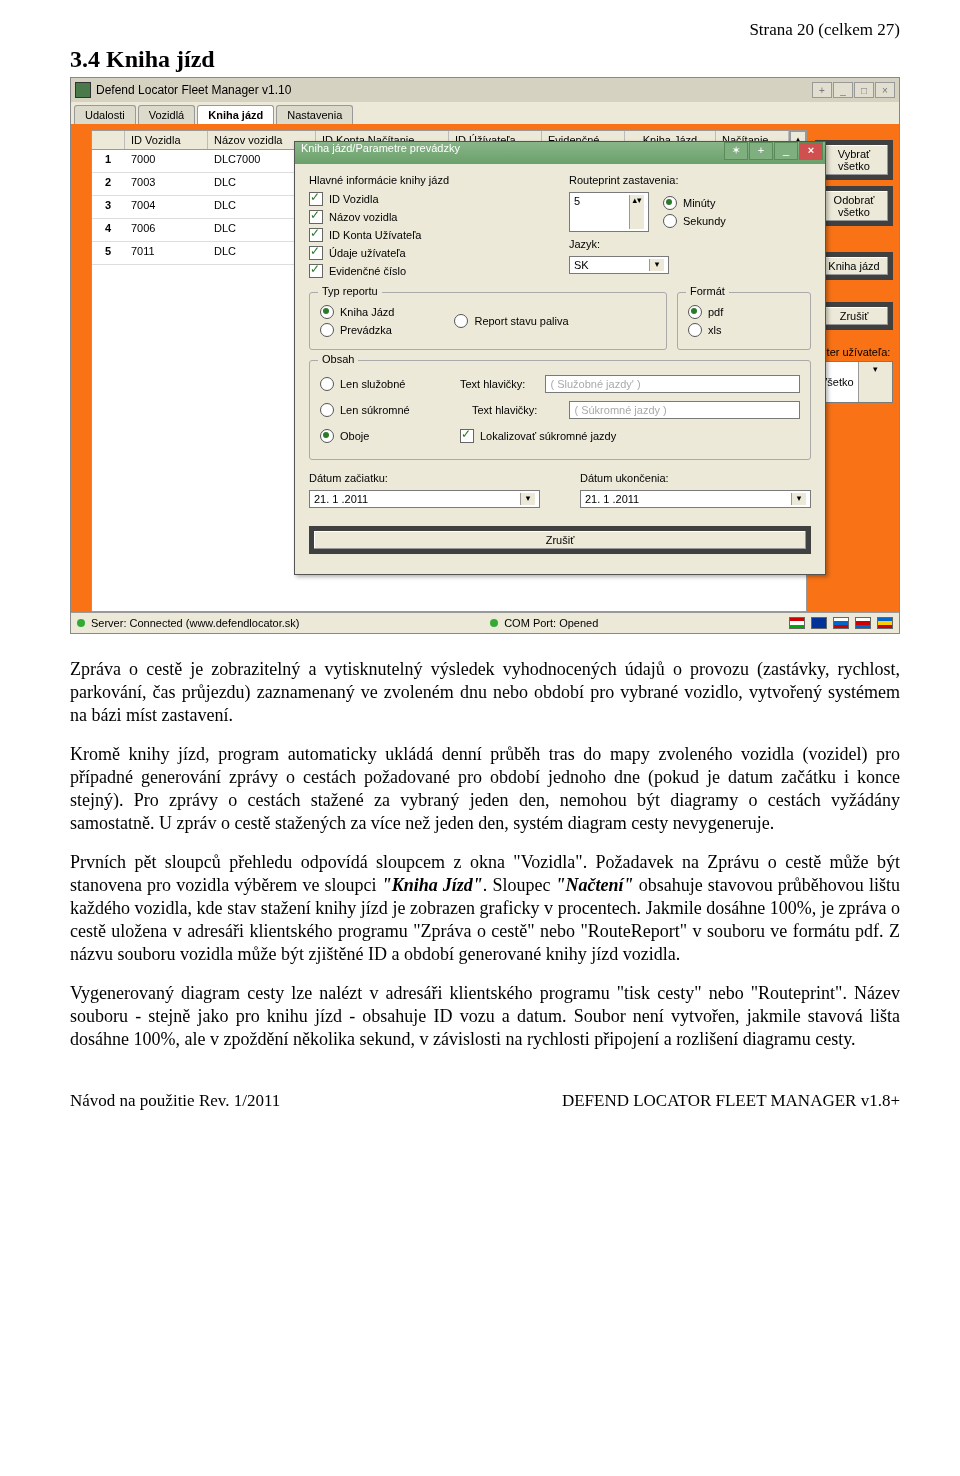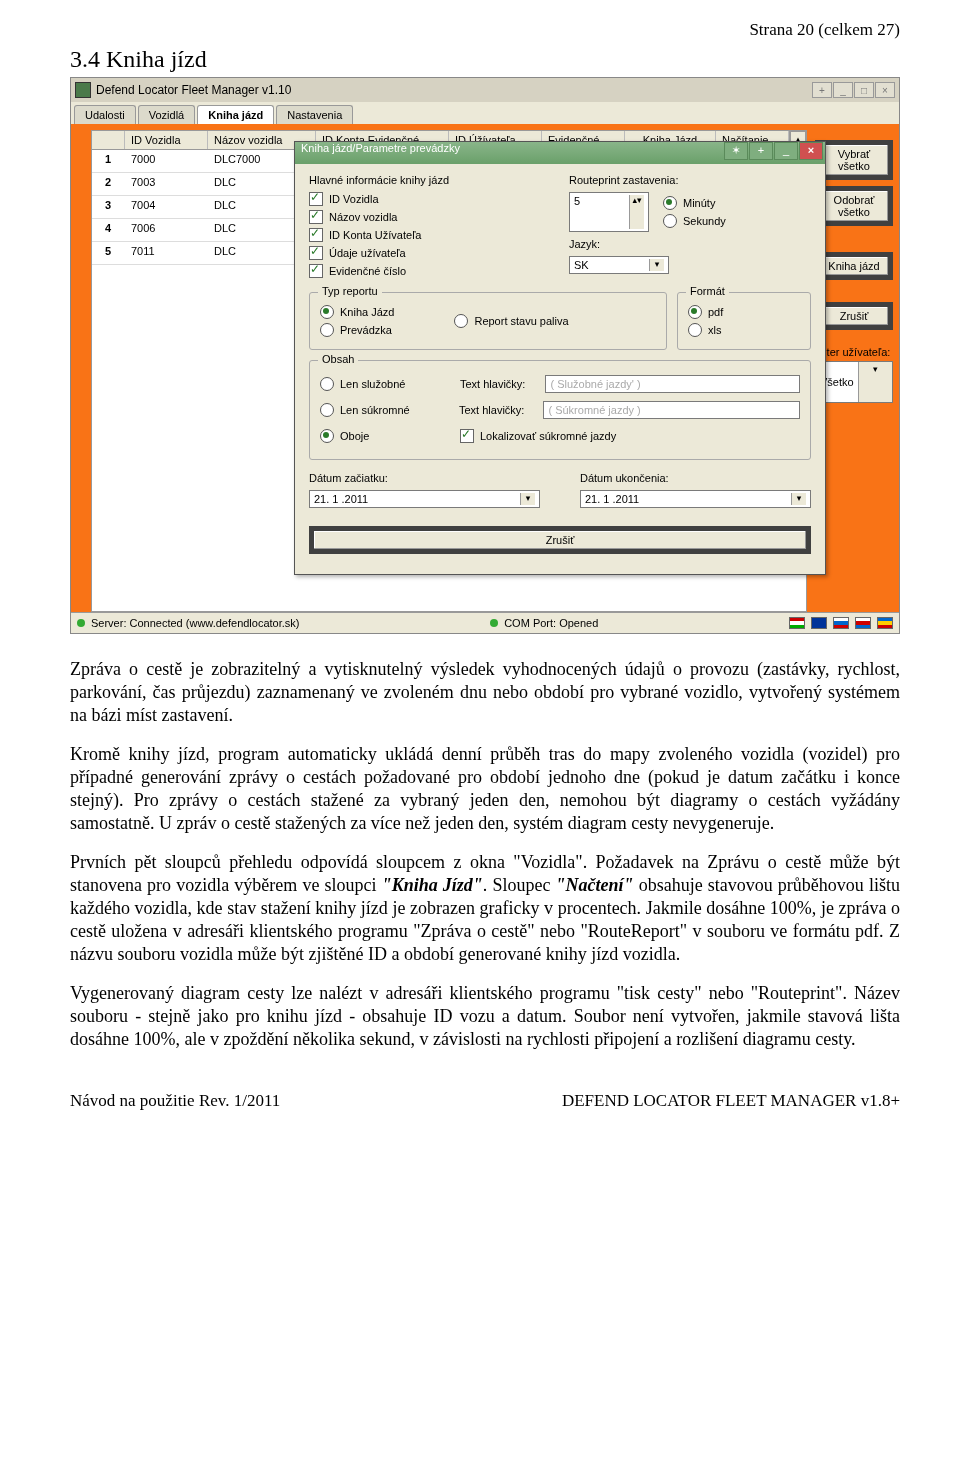--- a/index.html
+++ b/index.html
@@ -1,18 +1,18 @@
 <!DOCTYPE html>
 <html><head>
 <meta charset="utf-8">
 <style>
   body{margin:0;font-family:"Times New Roman",serif;background:#fff;color:#000;width:960px}
   .page{padding:20px 60px 30px 70px}
   .hdr-line{text-align:right;font-size:17px;margin-bottom:6px}
-  .h34{font-size:24px;font-weight:normal;margin-bottom:4px}
+  .h34{font-size:24px;font-weight:bold;margin-bottom:4px}
   .app{border:1px solid #888;font-family:Tahoma,sans-serif;font-size:11px;color:#000;background:#ece9d8}
   .titlebar{height:24px;background:#d6d2c2;display:flex;align-items:center;padding:0 4px;position:relative;font-size:12px}
   .titlebar .ico{width:14px;height:14px;background:#4a7a4a;border:1px solid #333;margin-right:5px}
   .titlebar .caps{margin-left:auto;display:flex;gap:1px}
   .cap{width:18px;height:14px;border:1px solid #999;background:#e2dfd1;display:flex;align-items:center;justify-content:center;font-size:10px;color:#777}
   .ontab{display:flex;gap:2px;padding:3px 3px 0 3px;background:#ece9d8}
   .otab{border:1px solid #999;border-bottom:none;background:#dcdacb;padding:3px 10px;border-radius:3px 3px 0 0;font-size:11px}
   .otab.act{background:#fff;font-weight:bold}
   .main-area{background:#f97316;padding:6px 6px 0 20px;display:flex;gap:8px;position:relative}
   .main-table{flex:1;border:1px solid #999;background:#fff}
@@ -80,21 +80,21 @@
     </div>
 
     <div class="main-area">
       <div class="main-table" style="height:480px;position:relative">
         <div style="display:flex">
           <div style="flex:1">
             <div class="tab-hd">
               <div class="th c0"></div>
               <div class="th c1">ID Vozidla</div>
               <div class="th c2">Názov vozidla</div>
-              <div class="th c3">ID Konta Evidenčné</div>
+              <div class="th c3">ID Konta Načítanie</div>
               <div class="th c4">ID Úžívateľa</div>
               <div class="th c5">Evidenčné</div>
               <div class="th c6">Kniha Jázd</div>
               <div class="th c7">Načítanie</div>
             </div>
             <div id="tblrows">
                 <div class="trow">
                   <div class="td c0"><b>1</b></div>
                   <div class="td c1">7000</div>
                   <div class="td c2">DLC7000</div>
@@ -254,21 +254,21 @@
               <div style="display:flex;align-items:center;gap:20px;margin:4px 0">
                 <div class="cline" style="width:120px">
                     <span class="rad"></span>
                     <span>Len služobné</span>
                   </div>
                 <span>Text hlavičky:</span>
                 <div class="inp ghost" style="flex:1">
                     <span>( Služobné jazdy' )</span>
                   </div>
               </div>
-              <div style="display:flex;align-items:center;gap:19px;margin:4px 0">
+              <div style="display:flex;align-items:center;gap:32px;margin:4px 0">
                 <div class="cline" style="width:120px">
                     <span class="rad"></span>
                     <span>Len súkromné</span>
                   </div>
                 <span>Text hlavičky:</span>
                 <div class="inp ghost" style="flex:1">
                     <span>( Súkromné jazdy )</span>
                   </div>
               </div>
               <div style="display:flex;align-items:flex-end;gap:20px;margin:4px 0">

